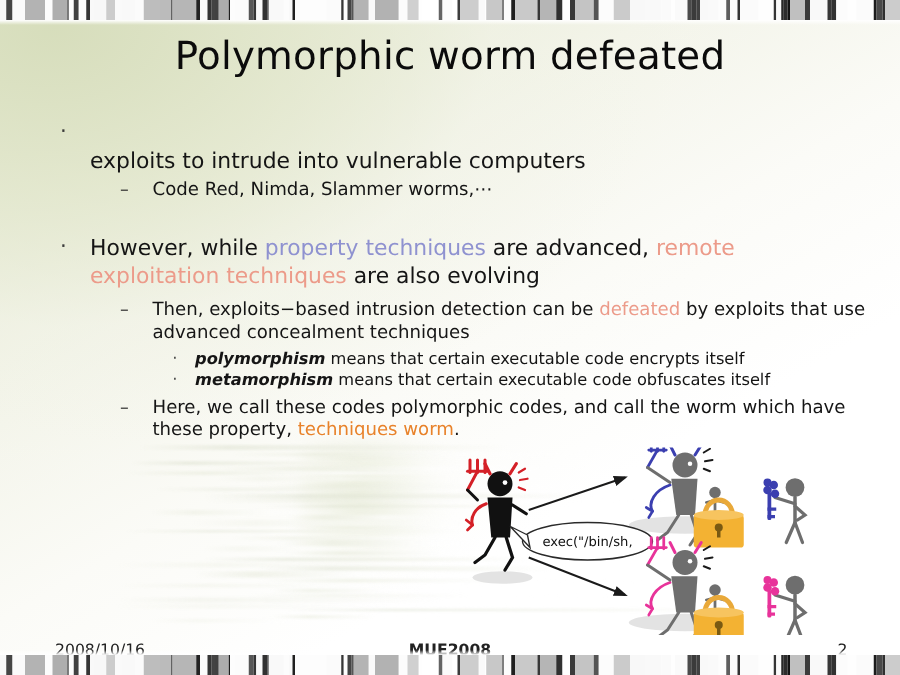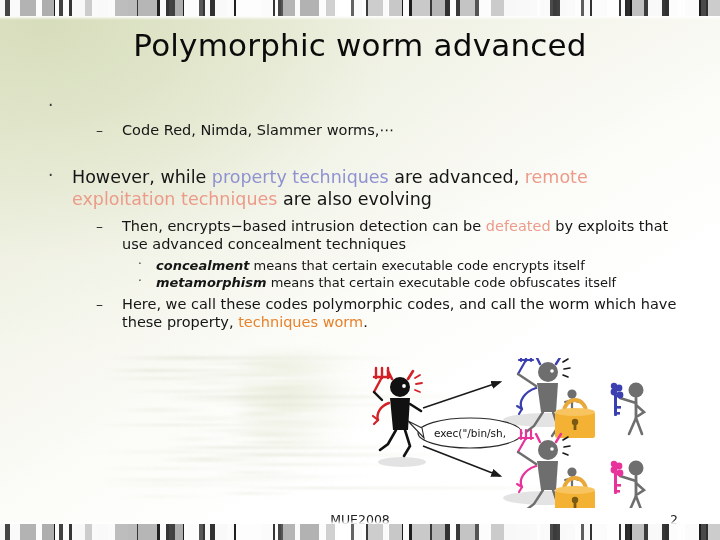--- a/index.html
+++ b/index.html
@@ -108,21 +108,21 @@
   
   #illus { position:absolute; left:360px; top:358px; width:360px; height:150px; }
   #illus svg { display:block; }
 
   
   .footer {
     position:absolute; bottom:0; height:42px;
     font-size:12.5px; color:#222; display:flex; align-items:center;
   }
   #footer-date { left:44px; }
-  #footer-center { left:0; width:720px; justify-content:center; }
+  #footer-center { left:0; width:720px; justify-content:center;font-weight:bold; }
   #footer-page { right:42px; }
 </style>
 </head>
 <body>
 
 <div id="slide">
 
   <div class="barcode" id="barcode-top">
     <div class="bars" id="bars-top">
         <div class="bar" style="left: 0px; width: 4.60738px; background: rgb(248, 248, 248);"></div>
@@ -267,55 +267,56 @@
       <div class="streak" style="top: 114.931px; left: 5.48573px; width: 311.438px; height: 3.1614px; opacity: 0.49;"></div>
       <div class="streak" style="top: 118.925px; left: 125.787px; width: 152.611px; height: 3.37857px; opacity: 0.82;"></div>
       <div class="streak" style="top: 122.653px; left: 106.657px; width: 300.598px; height: 3.76892px; opacity: 0.59;"></div>
       <div class="streak dark" style="top: 126.184px; left: 3.89481px; width: 262.551px; height: 4.21469px; opacity: 0.42;"></div>
       <div class="streak" style="top: 130.671px; left: 0.769758px; width: 354.236px; height: 3.85433px; opacity: 0.36;"></div>
       <div class="streak dark" style="top: 134.616px; left: 136.42px; width: 356.895px; height: 2.16936px; opacity: 0.89;"></div>
       <div class="streak" style="top: 140.205px; left: 126.943px; width: 138.067px; height: 2.33822px; opacity: 0.82;"></div>
       <div class="streak" style="top: 143.275px; left: 29.8064px; width: 174.907px; height: 2.86866px; opacity: 0.42;"></div>
     </div>
 
-  <div id="title">Polymorphic worm advanced</div>
+  <div id="title">Polymorphic worm defeated</div>
 
   <div id="body">
 
     <div class="l1">
       <span class="bullet">·</span>
       <br>
+      <span>exploits to intrude into vulnerable computers</span>
     </div>
 
     <div class="gap-xs"></div>
 
     <div class="l2">
       <span class="bullet">–</span>
       <span>Code Red, Nimda, Slammer worms,⋯</span>
     </div>
 
     <div class="gap-lg"></div>
 
     <div class="l1">
       <span class="bullet">·</span>
       <span>However, while </span><span class="c-blue">property techniques</span><span> are advanced, </span><span class="c-salmon">remote exploitation techniques</span><span> are also evolving</span>
     </div>
 
     <div class="gap-sm"></div>
 
     <div class="l2">
       <span class="bullet">–</span>
-      <span>Then, encrypts−based intrusion detection can be </span><span class="c-salmon">defeated</span><span> by exploits that use advanced concealment techniques</span>
+      <span>Then, exploits−based intrusion detection can be </span><span class="c-salmon">defeated</span><span> by exploits that use advanced concealment techniques</span>
     </div>
 
     <div class="gap-xs"></div>
 
     <div class="l3">
       <span class="bullet">·</span>
-      <span class="bi">concealment</span><span> means that certain executable code encrypts itself</span>
+      <span class="bi">polymorphism</span><span> means that certain executable code encrypts itself</span>
     </div>
 
     <div class="l3">
       <span class="bullet">·</span>
       <span class="bi">metamorphism</span><span> means that certain executable code obfuscates itself</span>
     </div>
 
     <div class="gap-xs"></div>
 
     <div class="l2">
@@ -480,20 +481,21 @@
           <circle cx="112" cy="45" r="3.4"></circle>
           <circle cx="106" cy="36" r="3.2"></circle>
           <rect x="106" y="44" width="3" height="22" rx="1"></rect>
           <rect x="106" y="56" width="7" height="2.6"></rect>
           <rect x="106" y="62" width="6" height="2.6"></rect>
         </g>
       </g>
     </svg>
   </div>
 
+  <div class="footer" id="footer-date">2008/10/16</div>
   <div class="footer" id="footer-center">MUE2008</div>
   <div class="footer" id="footer-page">2</div>
 
   <div class="strip-fade-bottom"></div>
   <div class="barcode" id="barcode-bottom">
     <div class="bars" id="bars-bottom">
         <div class="bar" style="left: 0px; width: 4.60738px; background: rgb(248, 248, 248);"></div>
         <div class="bar" style="left: 4.60738px; width: 4.99067px; background: rgb(69, 69, 69);"></div>
         <div class="bar" style="left: 9.59805px; width: 10.339px; background: rgb(250, 250, 250);"></div>
         <div class="bar" style="left: 19.9371px; width: 16.2891px; background: rgb(179, 179, 179);"></div>

